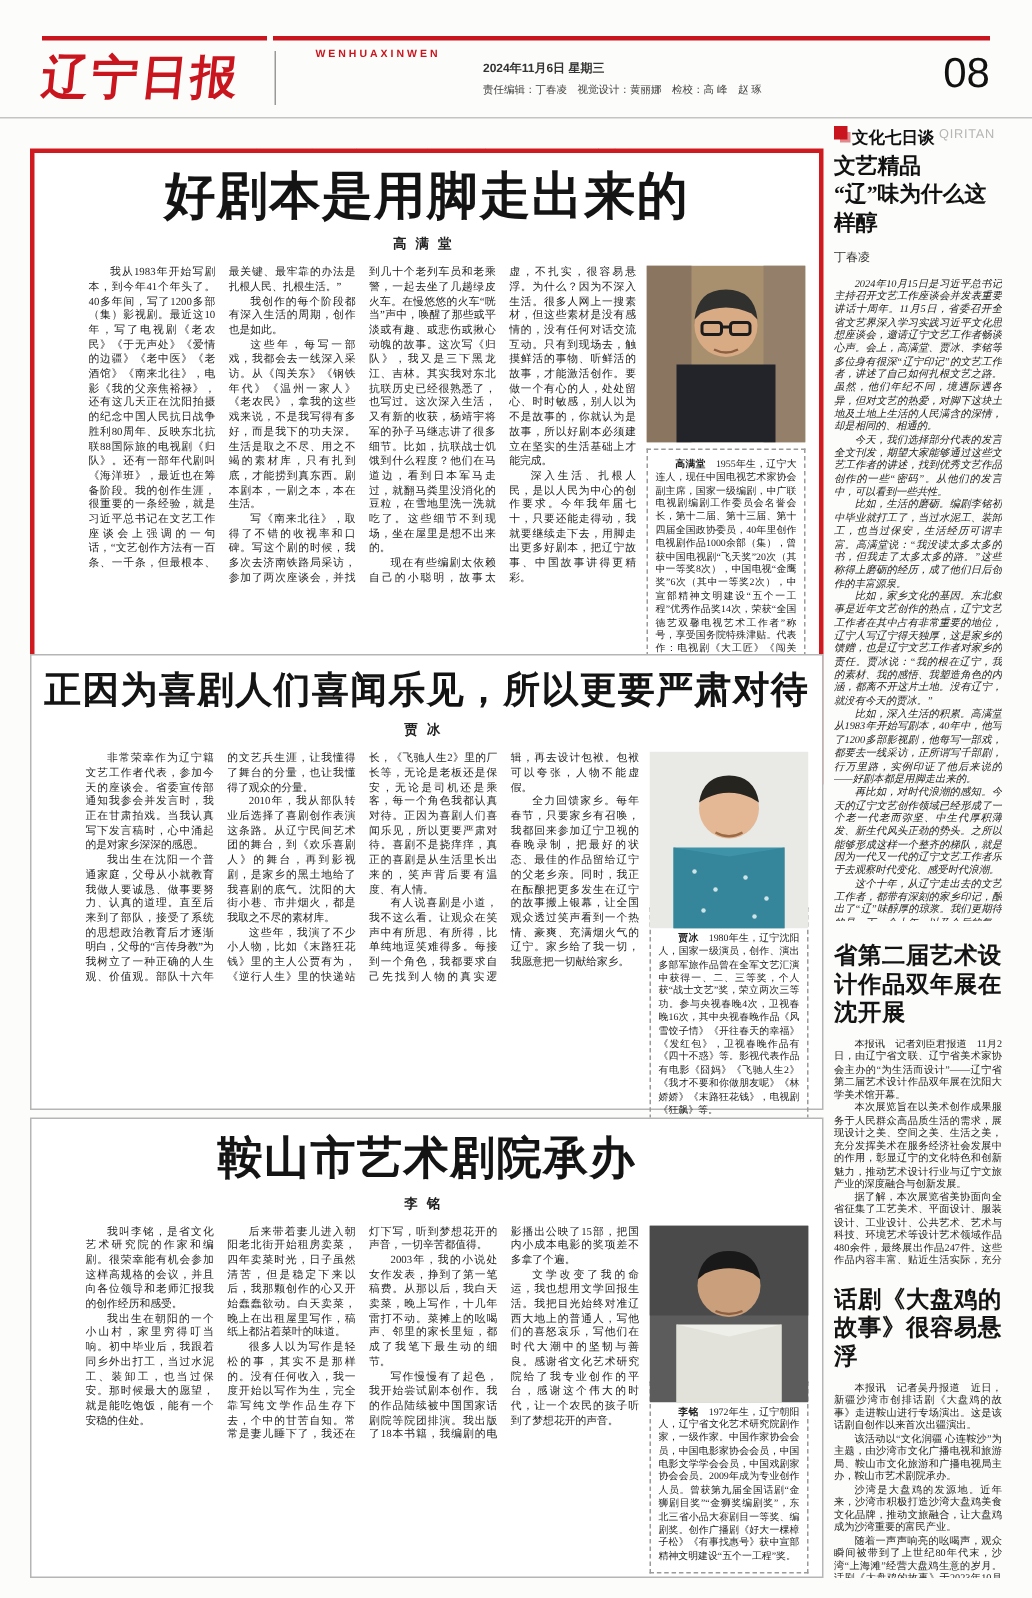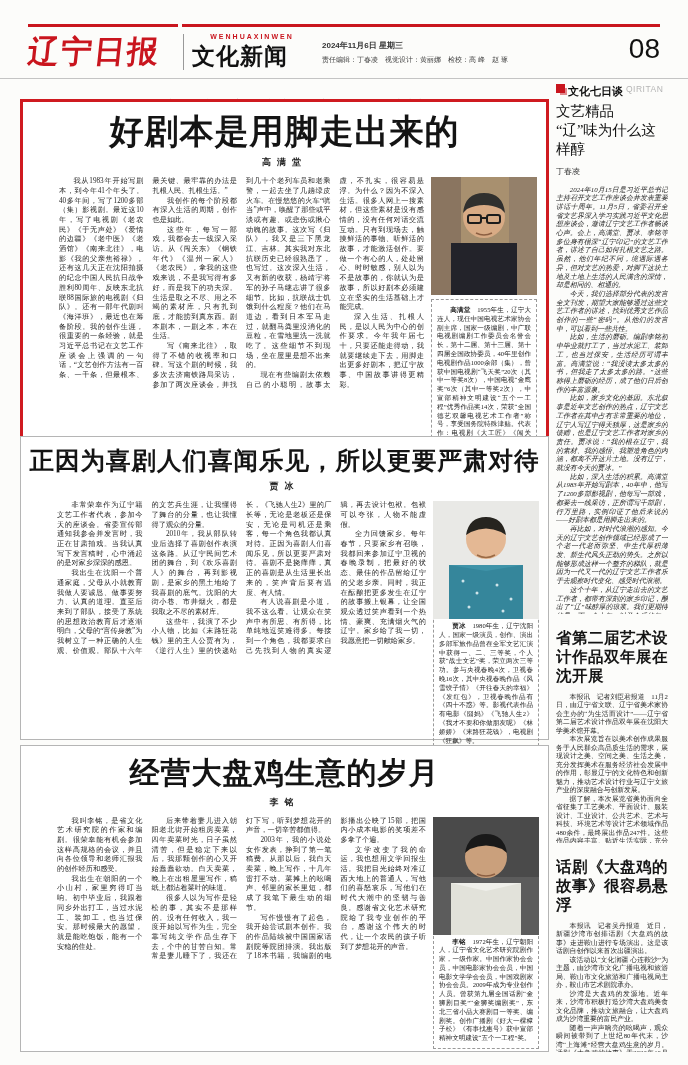--- a/index.html
+++ b/index.html
@@ -63,21 +63,21 @@
   .figure{width:106px;margin-left:7px;position:relative;}
   .figure svg{display:block;width:106px;height:118px;}
   .cap-box{border:1px dashed #9a9a9a;margin-top:-14px;padding:16px 5px 5px 5px;
     background:rgba(255,255,255,0);}
   .a1 .cap-box{padding-top:6px;margin-top:4px;}
   .cap{margin:0;font-family:"Liberation Serif",serif;font-size:6.6px;line-height:8.8px;
     text-align:justify;text-indent:2em;color:#1e1e1e;}
   .cap b{font-weight:900;}
   
   .right-col{top:100px;left:556px;width:112px;height:952px;overflow:hidden;}
-  .essay-title{font-family:"Liberation Serif",serif;font-weight:400;font-size:14.5px;
+  .essay-title{font-family:"Liberation Serif",serif;font-weight:700;font-size:14.5px;
     color:#111;line-height:1.3;margin-top:2px;}
   .essay-author{font-size:8px;color:#333;margin-top:7px;}
   .essay-body{margin-top:9px;height:428px;overflow:hidden;
     font-family:"Liberation Serif",serif;font-style:italic;
     font-size:6.9px;line-height:8.7px;text-align:justify;color:#222;}
   .news{margin-top:14px;}
   .news-title{font-size:15.5px;font-weight:900;color:#141414;line-height:1.25;
     letter-spacing:.5px;}
   .news-body{margin-top:7px;overflow:hidden;font-family:"Liberation Serif",serif;
     font-size:6.8px;line-height:8.5px;text-align:justify;color:#1e1e1e;}
@@ -88,21 +88,20 @@
 <body>
 
 <div class="page">
 
   <div class="abs top-rule-l"></div>
   <div class="abs top-rule-r"></div>
   <div class="abs logo">辽宁日报</div>
   <div class="abs mast-div"></div>
   <div class="abs section-block">
     <span class="section-pinyin">WENHUAXINWEN</span>
-    <span class="section-name">文化新闻</span>
   </div>
   <div class="abs date-block">
     <div class="date-line">2024年11月6日 星期三</div>
     <div class="staff-line">责任编辑：丁春凌　视觉设计：黄丽娜　检校：高 峰　赵 琢</div>
   </div>
   <div class="abs page-num">08</div>
   <div class="abs head-rule"></div>
 
   <div class="abs banner">
     <span class="ln"></span>
@@ -179,21 +178,21 @@
             <circle cx="70" cy="110" r="1.5" fill="#cfe4e9"></circle>
         </svg>
         <div class="cap-box">
           <p class="cap"><b>贾冰</b>　<span>1980年生，辽宁沈阳人，国家一级演员，创作、演出多部军旅作品曾在全军文艺汇演中获得一、二、三等奖，个人获“战士文艺”奖，荣立两次三等功。参与央视春晚4次，卫视春晚16次，其中央视春晚作品《风雪饺子情》《开往春天的幸福》《发红包》，卫视春晚作品有《四十不惑》等。影视代表作品有电影《囧妈》《飞驰人生2》《我才不要和你做朋友呢》《林娇娇》《末路狂花钱》，电视剧《狂飙》等。</span></p>
         </div>
       </div>
     </div>
   </div>
 
   <div class="abs article a3">
-    <div class="a-title">经营大盘鸡生意的岁月</div>
+    <div class="a-title">鞍山市艺术剧院承办</div>
     <div class="a-author">李铭</div>
     <div class="a-body">
       <div class="cols">
           <p class="para">我叫李铭，是省文化艺术研究院的作家和编剧。很荣幸能有机会参加这样高规格的会议，并且向各位领导和老师汇报我的创作经历和感受。</p>
           <p class="para">我出生在朝阳的一个小山村，家里穷得叮当响。初中毕业后，我跟着同乡外出打工，当过水泥工、装卸工，也当过保安。那时候最大的愿望，就是能吃饱饭，能有一个安稳的住处。</p>
           <p class="para">后来带着妻儿进入朝阳老北街开始租房卖菜，四年卖菜时光，日子虽然清苦，但是稳定下来以后，我那颗创作的心又开始蠢蠢欲动。白天卖菜，晚上在出租屋里写作，稿纸上都沾着菜叶的味道。</p>
           <p class="para">很多人以为写作是轻松的事，其实不是那样的。没有任何收入，我一度开始以写作为生，完全靠写纯文学作品生存下去，个中的甘苦自知。常常是妻儿睡下了，我还在灯下写，听到梦想花开的声音，一切辛苦都值得。</p>
           <p class="para">2003年，我的小说处女作发表，挣到了第一笔稿费。从那以后，我白天卖菜，晚上写作，十几年雷打不动。菜摊上的吆喝声、邻里的家长里短，都成了我笔下最生动的细节。</p>
           <p class="para">写作慢慢有了起色，我开始尝试剧本创作。我的作品陆续被中国国家话剧院等院团排演。我出版了18本书籍，我编剧的电影播出公映了15部，把国内小成本电影的奖项差不多拿了个遍。</p>
           <p class="para">文学改变了我的命运，我也想用文学回报生活。我把目光始终对准辽西大地上的普通人，写他们的喜怒哀乐，写他们在时代大潮中的坚韧与善良。感谢省文化艺术研究院给了我专业创作的平台，感谢这个伟大的时代，让一个农民的孩子听到了梦想花开的声音。</p>

